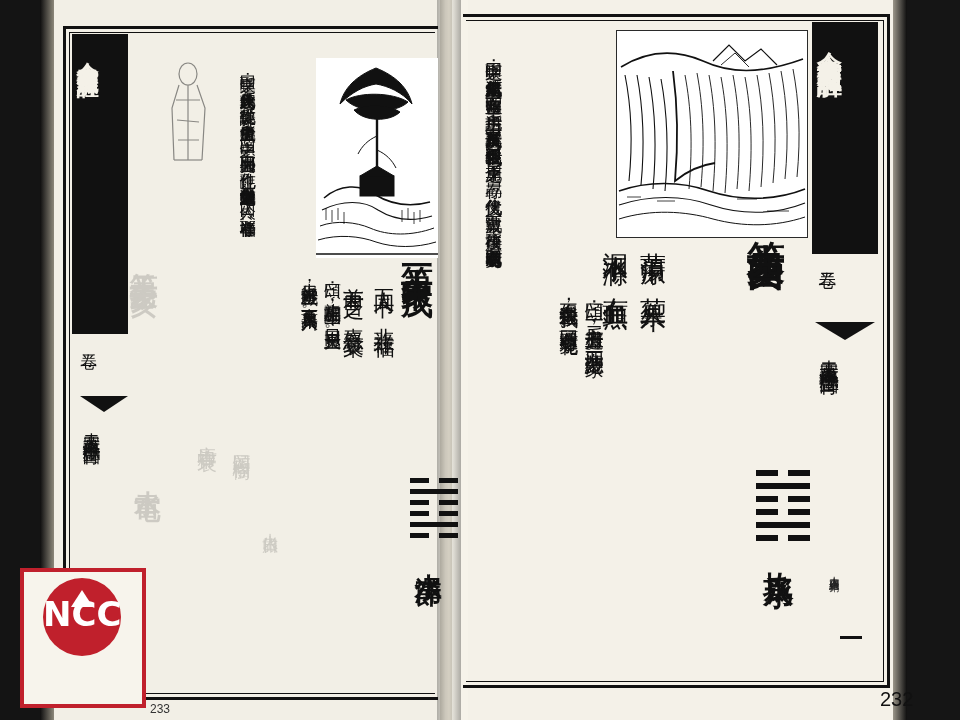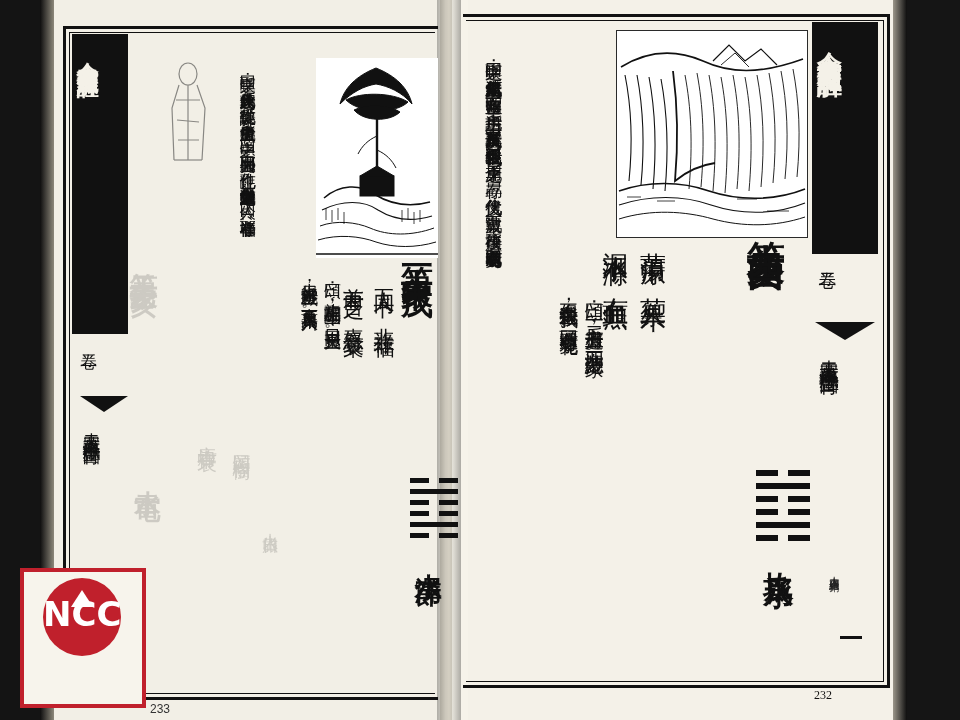--- a/index.html
+++ b/index.html
@@ -36,21 +36,21 @@
   .r-headband .v{position:absolute;left:4px;top:10px;height:212px;font-size:25px;letter-spacing:3px;font-weight:bold;}
   .r-volume{position:absolute;left:818px;top:258px;height:60px;}
   .r-volume .v{font-size:18px;letter-spacing:2px;}
   .r-arrow{position:absolute;left:815px;top:322px;width:0;height:0;
      border-left:30px solid transparent;border-right:30px solid transparent;border-top:18px solid #111;}
   .r-series{position:absolute;left:818px;top:344px;height:290px;}
   .r-series .v{font-size:20px;letter-spacing:2px;}
   .r-series .bar{position:absolute;left:22px;top:292px;width:22px;height:3px;background:#111;}
   .r-pub{position:absolute;left:828px;top:568px;height:88px;}
   .r-pub .v{font-size:10px;letter-spacing:1px;color:#222;}
-  .r-pageno{position:absolute;left:814px;top:688px;font-size:12px;font-family:Liberation Serif, serif;}
+  .r-pageno{position:absolute;left:880px;top:688px;font-size:20px;font-family:Liberation Sans, sans-serif;}
 
   .r-title{position:absolute;left:746px;top:210px;height:240px;}
   .r-title .v{font-size:38px;font-weight:bold;letter-spacing:4px;}
   .r-hex{position:absolute;left:756px;top:470px;width:54px;height:64px;}
   .r-hex i{display:block;height:6px;background:#111;margin-bottom:7px;}
   .r-hex i.b{background:linear-gradient(90deg,#111 0 40%,transparent 40% 60%,#111 60% 100%);}
   .r-hexname{position:absolute;left:762px;top:548px;height:110px;}
   .r-hexname .v{font-size:30px;font-weight:bold;letter-spacing:3px;}
 
   .r-verse{position:absolute;left:596px;top:232px;height:420px;}

